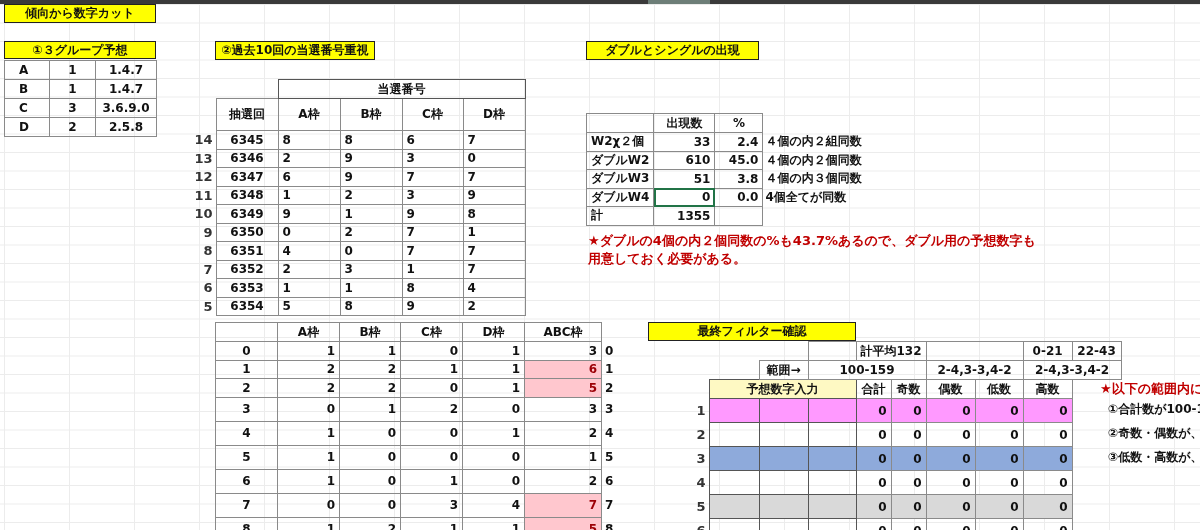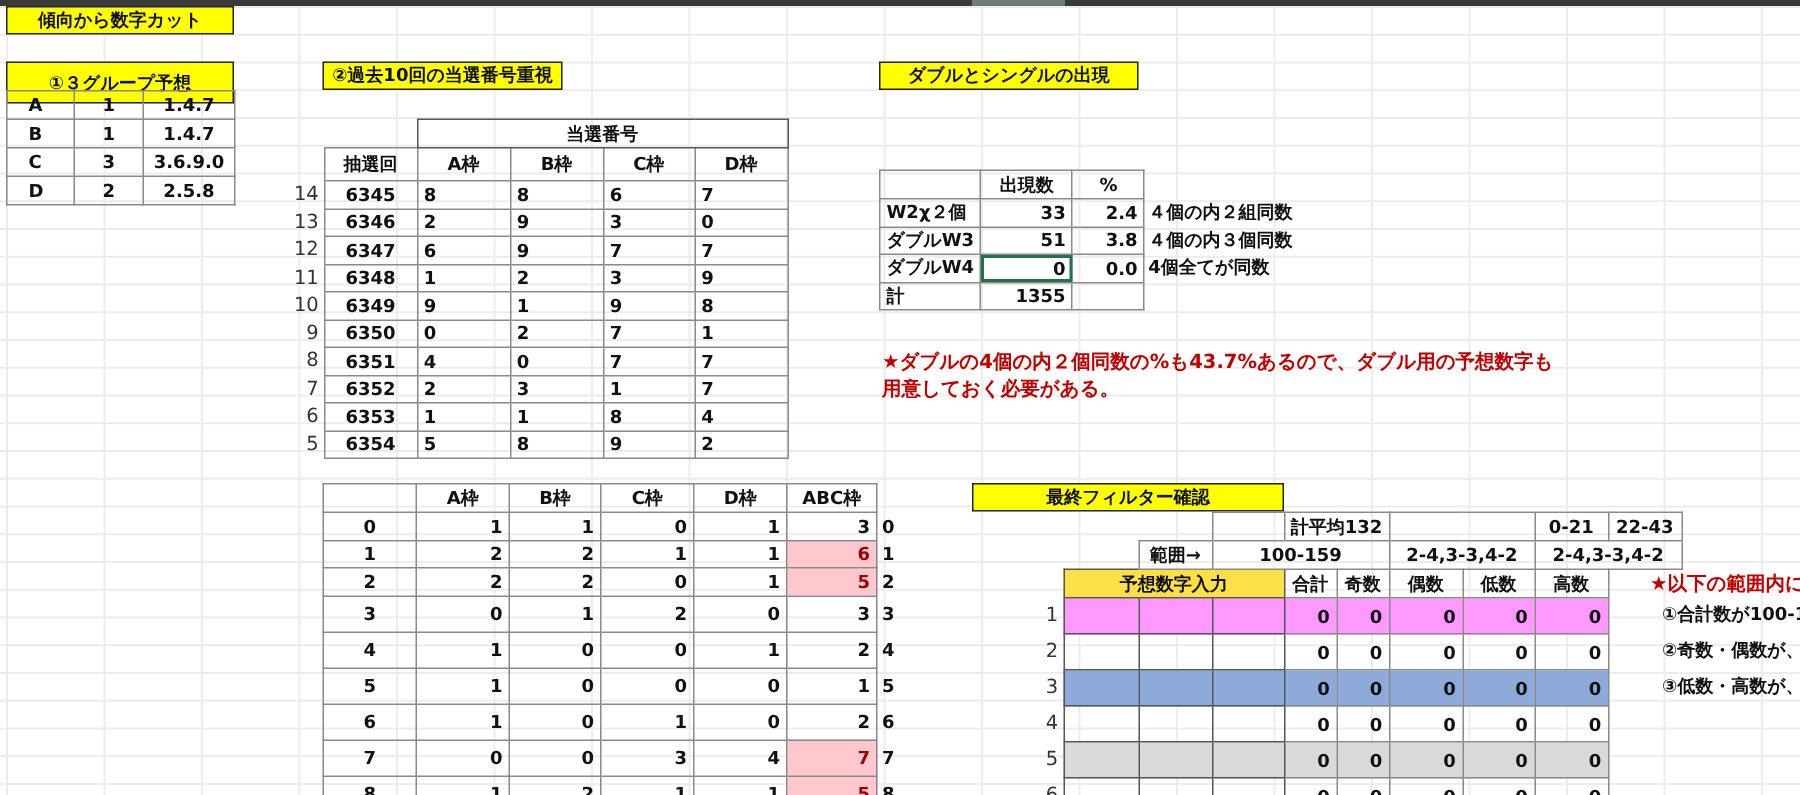--- a/index.html
+++ b/index.html
@@ -18,40 +18,40 @@
   .topbar .sel { position:absolute; left:648px; width:62px; top:0; height:4px; background:#6d7e78; }
   .ylabel {
     position:absolute; background:#ffff00; border:1px solid #222;
     font-weight:bold; font-size:12px; text-align:center; box-sizing:border-box;
     display:flex; align-items:center; justify-content:center;
   }
   table.g { position:absolute; border-collapse:collapse; font-weight:bold; font-size:12px; }
   table.g td { border:1px solid #8a8a8a; padding:0 4px; box-sizing:border-box; white-space:nowrap; }
   .c { text-align:center; } .r { text-align:right; } .l { text-align:left; }
   .nb { border:none !important; }
-  .rownum { font-weight:normal; color:#333; text-align:right; font-size:13px; padding-right:3px !important; }
+  .rownum { font-weight:bold; color:#333; text-align:right; font-size:13px; padding-right:3px !important; }
   .pink { background:#ffc7ce; color:#9c0006; }
   .magenta { background:#ff99ff; }
   .blue { background:#8eaadb; }
   .gray { background:#d9d9d9; }
-  .green { background:#fde047; }
+  .green { background:#fef9c3; }
   .redtxt { color:#c00000; font-weight:bold; font-size:13px; position:absolute; white-space:nowrap; }
   .note { position:absolute; font-weight:bold; font-size:12px; white-space:nowrap; }
   .selcell { outline:2px solid #217346; outline-offset:-2px; }
 </style>
 </head>
 <body>
 
 <div class="topbar">
     <div class="sel"></div>
   </div>
 
 <div class="ylabel" style="left:4px;top:4px;width:152px;height:19px;">傾向から数字カット</div>
 
-<div class="ylabel" style="left:4px;top:41px;width:152px;height:28px;">①３グループ予想</div>
+<div class="ylabel" style="left:4px;top:41px;width:152px;height:18px;">①３グループ予想</div>
 <table class="g" style="left:4px;top:60px;">
   <tbody>
     <tr style="height:19px">
       <td class="l" style="width:45px;padding-left:14px">A</td>
       <td class="c" style="width:46px">1</td>
       <td class="c" style="width:61px">1.4.7</td>
     </tr>
     <tr style="height:19px">
       <td class="l" style="padding-left:14px">B</td>
       <td class="c">1</td>
@@ -71,21 +71,21 @@
 </table>
 
 <div class="ylabel" style="left:215px;top:41px;width:160px;height:19px;">②過去10回の当選番号重視</div>
 <table class="g" style="left:190px;top:79px;">
   <tbody>
     <tr style="height:19px">
       <td class="nb" style="width:26px"></td>
       <td class="nb" style="width:62px"></td>
       <td class="c" colspan="4" style="border-color:#555">当選番号</td>
     </tr>
-    <tr style="height:22px">
+    <tr style="height:32px">
       <td class="nb"></td>
       <td class="c">抽選回</td>
       <td class="c" style="width:62px">A枠</td>
       <td class="c" style="width:62px">B枠</td>
       <td class="c" style="width:61px">C枠</td>
       <td class="c" style="width:62px">D枠</td>
     </tr>
   </tbody>
   <tbody id="draws-body">
       <tr style="height: 18.5px;">
@@ -180,20 +180,26 @@
         <td class="c" style="width:48px">%</td>
         <td class="nb" style="width:120px"></td>
       </tr>
       <tr style="height: 18.5px;">
         <td class="l">W2χ２個</td>
         <td class="r">33</td>
         <td class="r">2.4</td>
         <td class="l nb" style="padding-left:2px">４個の内２組同数</td>
       </tr>
       <tr style="height: 18.5px;">
+        <td class="l">ダブルW2</td>
+        <td class="r">610</td>
+        <td class="r">45.0</td>
+        <td class="l nb" style="padding-left:2px">４個の内２個同数</td>
+      </tr>
+      <tr style="height: 18.5px;">
         <td class="l">ダブルW3</td>
         <td class="r">51</td>
         <td class="r">3.8</td>
         <td class="l nb" style="padding-left:2px">４個の内３個同数</td>
       </tr>
       <tr style="height: 18.5px;">
         <td class="l">ダブルW4</td>
         <td class="r selcell">0</td>
         <td class="r">0.0</td>
         <td class="l nb" style="padding-left:2px">4個全てが同数</td>
@@ -210,21 +216,21 @@
 <div class="redtxt" style="left:588px;top:250px;">用意しておく必要がある。</div>
 
 <table class="g" style="left:215px;top:322px;">
   <tbody>
     <tr style="height:19px">
       <td style="width:62px"></td>
       <td class="c" style="width:62px">A枠</td>
       <td class="c" style="width:61px">B枠</td>
       <td class="c" style="width:62px">C枠</td>
       <td class="c" style="width:62px">D枠</td>
-      <td class="c" style="width:60px">ABC枠</td>
+      <td class="c" style="width:77px">ABC枠</td>
       <td class="nb" style="width:18px"></td>
     </tr>
   </tbody>
   <tbody id="freq-body">
       <tr style="height: 18.5px;">
         <td class="c">0</td>
         <td class="r">1</td>
         <td class="r">1</td>
         <td class="r">0</td>
         <td class="r">1</td>

